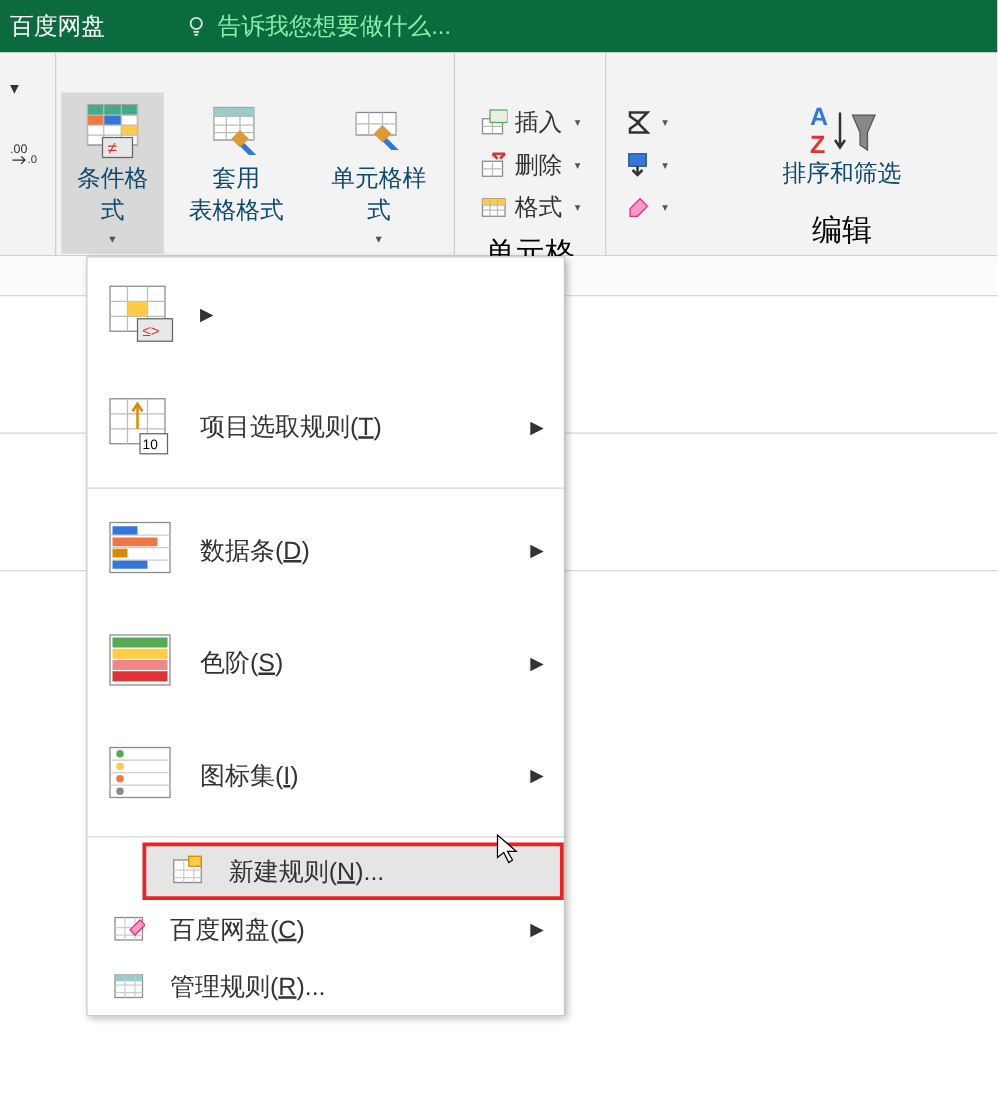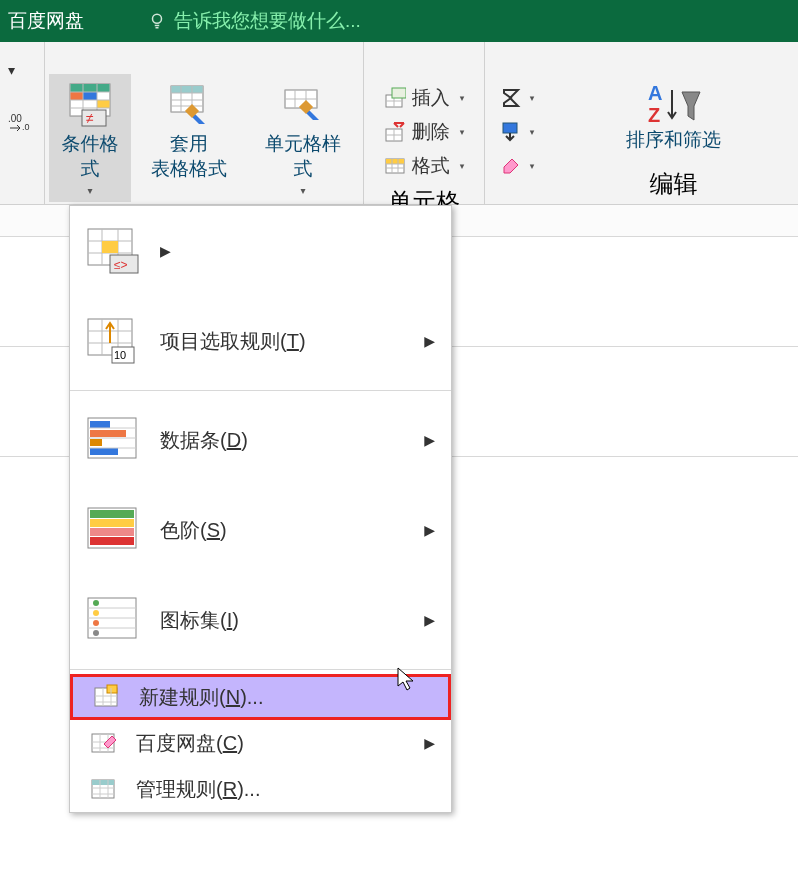--- a/index.html
+++ b/index.html
@@ -43,21 +43,21 @@
     
     .dropdown-menu { position: absolute; top: 205px; left: 69px; width: 383px; background: #fff; border: 1px solid #c8c8c8; box-shadow: 2px 2px 6px rgba(0,0,0,0.3); }
     .menu-item { display: flex; align-items: center; height: 90px; padding: 0 16px; position: relative; cursor: pointer; }
     .menu-item.thin { height: 46px; }
     .menu-icon-lg { width: 56px; height: 48px; margin-right: 18px; }
     .menu-icon-sm { width: 26px; height: 26px; margin-right: 20px; margin-left: 4px; }
     .menu-label { font-size: 20px; color: #333; flex: 1; }
     .underline { text-decoration: underline; }
     .menu-arrow { font-size: 14px; color: #333; }
     .menu-sep { height: 1px; background: #d8d8d8; margin: 4px 0; }
-    .menu-item.highlighted { background: #c4b5fd; border: 3px solid #e22; }
+    .menu-item.highlighted { background: #e5e5e5; border: 3px solid #e22; margin-left: 44px; }
     .cursor-pointer { position: absolute; width: 24px; height: 26px; left: 396px; top: 666px; }
     
     .sheet-bg { position: absolute; top: 205px; left: 0; right: 0; height: 700px; background: #fff; }
     .sheet-header { height: 32px; border-bottom: 1px solid #d8d8d8; background: #fbfbfb; }
     .sheet-row { height: 110px; border-bottom: 1px solid #d8d8d8; }
   </style>
 </head>
 <body>
 
 <div class="titlebar">

